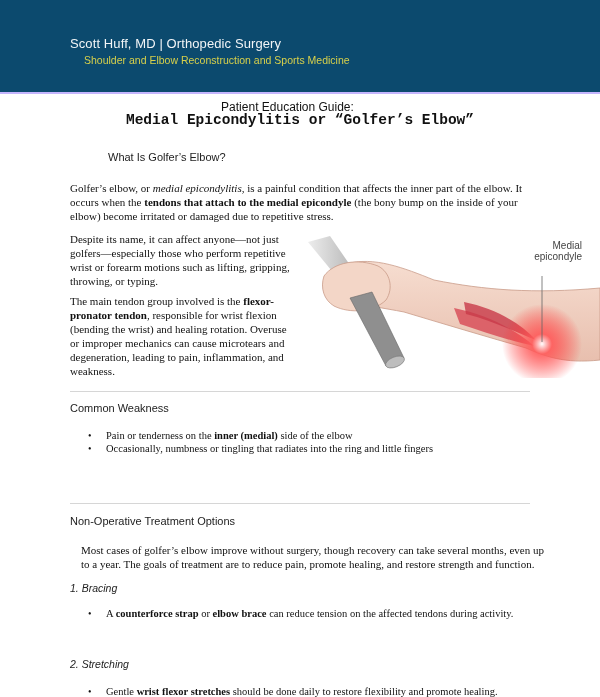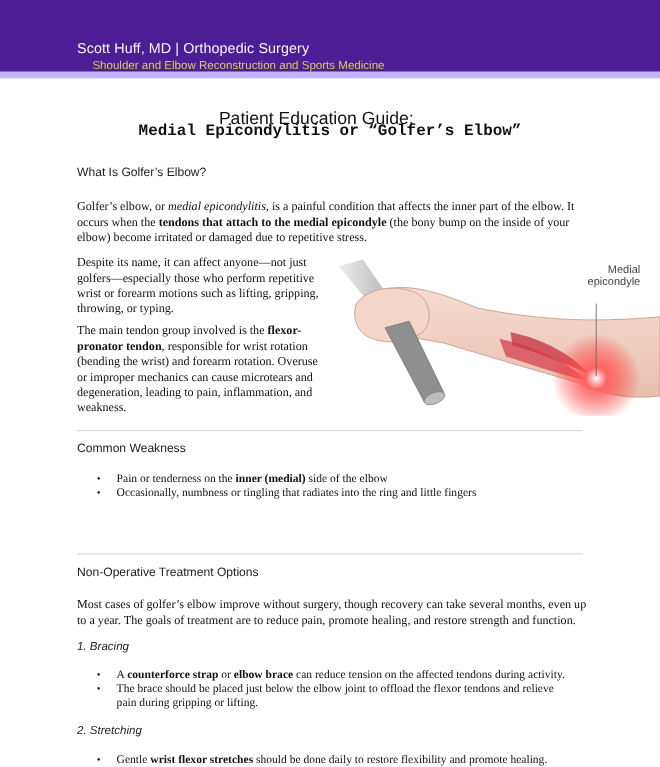--- a/index.html
+++ b/index.html
@@ -1,23 +1,23 @@
 <!DOCTYPE html>
 <html><head>
 <meta charset="utf-8">
 <style>
   * { box-sizing: border-box; margin: 0; padding: 0; }
   html, body { width: 600px; height: 697px; overflow: hidden; background: #ffffff; }
   body { position: relative; font-family: "Liberation Serif", serif; color: #111; }
 
-  .banner { position: absolute; left: 0; top: 0; width: 600px; height: 71px; background: #4c1d95; border-bottom: 6px solid #c4b5fd; }
+  .banner { position: absolute; left: 0; top: 0; width: 600px; height: 94px; background: #0c4a6e; border-bottom: 2px solid #c4b5fd; }
   .banner .name { position: absolute; left: 70px; top: 36px; font-family: "Liberation Sans", sans-serif; font-size: 13px; color: #f2f5f7; letter-spacing: 0.1px; }
   .banner .tagline { position: absolute; left: 84px; top: 54px; font-family: "Liberation Sans", sans-serif; font-size: 10.5px; color: #d8d04a; }
 
-  .guide-sub { position: absolute; left: 0; width: 575px; top: 100px; text-align: center; font-family: "Liberation Sans", sans-serif; font-size: 16px; color: #111; }
+  .guide-sub { position: absolute; left: 0; width: 575px; top: 100px; text-align: center; font-family: "Liberation Sans", sans-serif; font-size: 12px; color: #111; }
   .guide-title { position: absolute; left: 0; width: 600px; top: 112px; text-align: center; font-family: Liberation Mono, monospace; font-size: 14.5px; font-weight: bold; color: #111; }
 
   .h2 { position: absolute; left: 70px; font-family: "Liberation Sans", sans-serif; font-size: 11px; color: #222; }
   .h3 { position: absolute; left: 70px; font-family: "Liberation Sans", sans-serif; font-size: 10.5px; font-style: italic; color: #222; }
 
   .para { position: absolute; left: 70px; font-size: 11px; line-height: 14px; color: #111; }
   .para b { font-weight: bold; font-family: Liberation Serif, serif; }
 
   .divider { position: absolute; left: 70px; width: 460px; height: 1px; background: #d6d6d6; }
 
@@ -32,27 +32,27 @@
 <body>
 
 <div class="banner">
   <div class="name">Scott Huff, MD | Orthopedic Surgery</div>
   <div class="tagline">Shoulder and Elbow Reconstruction and Sports Medicine</div>
 </div>
 
 <div class="guide-sub">Patient Education Guide:</div>
 <div class="guide-title">Medial Epicondylitis or “Golfer’s Elbow”</div>
 
-<div class="h2" style="top:151px;">What Is Golfer’s Elbow?</div>
+<div class="h2" style="top:151px;margin-left:38px;">What Is Golfer’s Elbow?</div>
 
 <div class="para" style="top:181px; width:460px;"><span>Golfer’s elbow, or </span><i>medial epicondylitis</i><span>, is a painful condition that affects the inner part of the elbow. It occurs when the </span><b>tendons that attach to the medial epicondyle</b><span> (the bony bump on the inside of your elbow) become irritated or damaged due to repetitive stress.</span></div>
 
 <div class="para" style="top:232px; width:222px;">Despite its name, it can affect anyone—not just golfers—especially those who perform repetitive wrist or forearm motions such as lifting, gripping, throwing, or typing.</div>
 
-<div class="para" style="top:294px; width:222px;"><span>The main tendon group involved is the </span><b>flexor-pronator tendon</b><span>, responsible for wrist rotation (bending the wrist) and forearm rotation. Overuse or improper mechanics can cause microtears and degeneration, leading to pain, inflammation, and weakness.</span></div>
+<div class="para" style="top:294px; width:222px;"><span>The main tendon group involved is the </span><b>flexor-pronator tendon</b><span>, responsible for wrist flexion (bending the wrist) and healing rotation. Overuse or improper mechanics can cause microtears and degeneration, leading to pain, inflammation, and weakness.</span></div>
 
 <div class="illustration">
   <svg width="306" height="150" viewBox="0 0 306 150">
     <defs>
       <radialGradient id="glow" cx="0.5" cy="0.5" r="0.5">
         <stop offset="0" stop-color="#ffffff" stop-opacity="1"></stop>
         <stop offset="0.25" stop-color="#ff5a5a" stop-opacity="0.9"></stop>
         <stop offset="1" stop-color="#ff2a2a" stop-opacity="0"></stop>
       </radialGradient>
       <linearGradient id="skin" x1="0" y1="0" x2="0" y2="1">
@@ -93,26 +93,25 @@
 
 <ul class="bullets" style="top:429px; width:460px;">
   <li><span>Pain or tenderness on the </span><b>inner (medial)</b><span> side of the elbow</span></li>
   <li><span>Occasionally, numbness or tingling that radiates into the ring and little fingers</span></li>
 </ul>
 
 <div class="divider" style="top:503px;"></div>
 
 <div class="h2" style="top:515px;">Non-Operative Treatment Options</div>
 
-<div class="para" style="top:543px; width:470px;">Most cases of golfer’s elbow improve without surgery, though recovery can take several months, even up to a year. The goals of treatment are to reduce pain, promote healing, and restore strength and function.</div>
+<div class="para" style="top:543px; width:470px;margin-left:11px;">Most cases of golfer’s elbow improve without surgery, though recovery can take several months, even up to a year. The goals of treatment are to reduce pain, promote healing, and restore strength and function.</div>
 
 <div class="h3" style="top:582px;">1. Bracing</div>
 
 <ul class="bullets" style="top:607px; width:460px;">
   <li><span>A </span><b>counterforce strap</b><span> or </span><b>elbow brace</b><span> can reduce tension on the affected tendons during activity.</span></li>
-  <li style="width:420px;"><span>The brace should be placed just below the elbow joint to offload the flexor tendons and relieve pain during gripping or lifting.</span></li>
 </ul>
 
 <div class="h3" style="top:658px;">2. Stretching</div>
 
 <ul class="bullets" style="top:685px; width:460px;">
   <li><span>Gentle </span><b>wrist flexor stretches</b><span> should be done daily to restore flexibility and promote healing.</span></li>
 </ul>
 
 </body></html>

